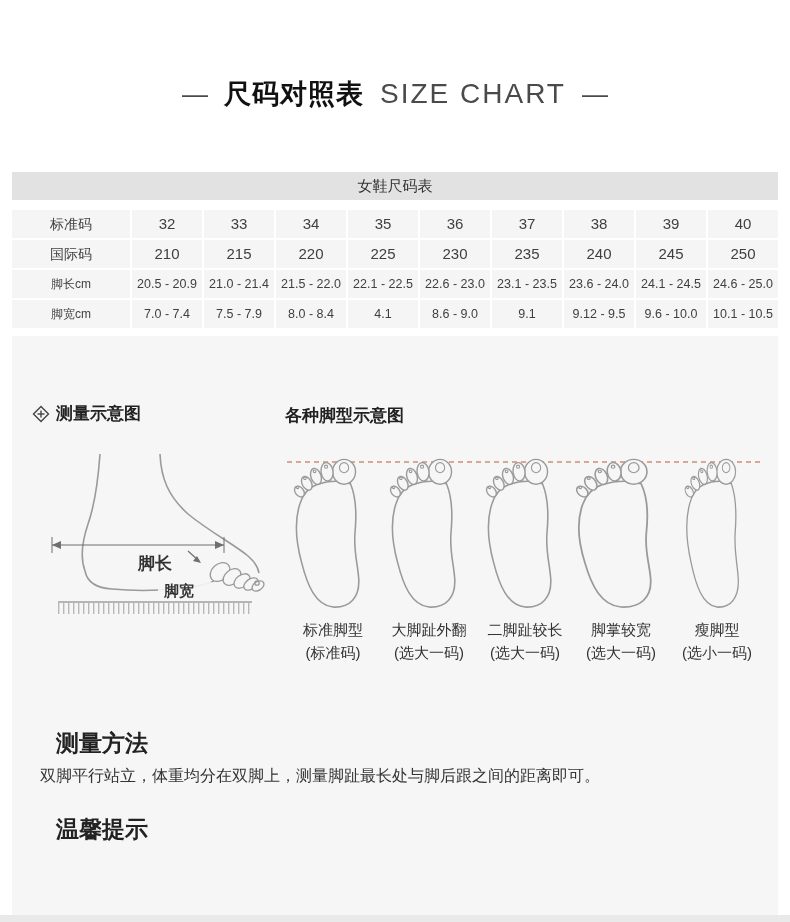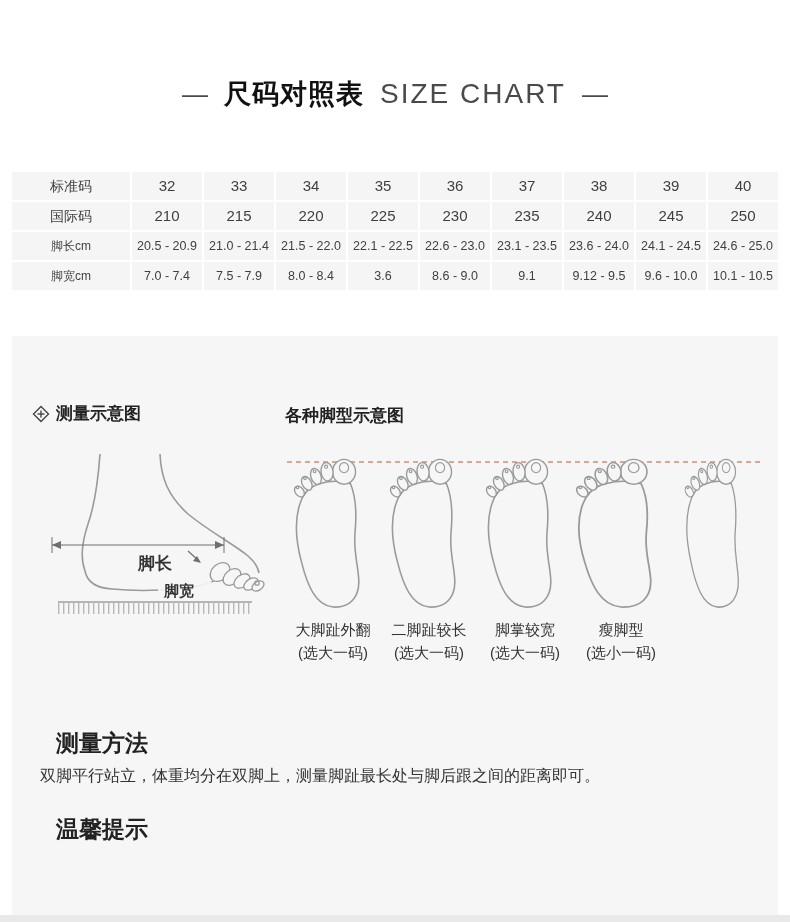--- a/index.html
+++ b/index.html
@@ -73,20 +73,21 @@
 <body>
 
 <div class="title-row">
   <span class="title-dash">—</span>
   <span class="title-cn">尺码对照表</span>
   <span class="title-en">SIZE CHART</span>
   <span class="title-dash">—</span>
 </div>
 
 <div class="table-wrap">
+  <div class="tbl-caption">女鞋尺码表</div>
 
   <div class="t-row">
     <div class="t-cell lbl">标准码</div>
     <div class="t-cell">32</div>
     <div class="t-cell">33</div>
     <div class="t-cell">34</div>
     <div class="t-cell">35</div>
     <div class="t-cell">36</div>
     <div class="t-cell">37</div>
     <div class="t-cell">38</div>
@@ -118,21 +119,21 @@
     <div class="t-cell">23.6 - 24.0</div>
     <div class="t-cell">24.1 - 24.5</div>
     <div class="t-cell">24.6 - 25.0</div>
   </div>
 
   <div class="t-row small">
     <div class="t-cell lbl">脚宽cm</div>
     <div class="t-cell">7.0 - 7.4</div>
     <div class="t-cell">7.5 - 7.9</div>
     <div class="t-cell">8.0 - 8.4</div>
-    <div class="t-cell">3.6</div>
+    <div class="t-cell">4.1</div>
     <div class="t-cell">8.6 - 9.0</div>
     <div class="t-cell">9.1</div>
     <div class="t-cell">9.12 - 9.5</div>
     <div class="t-cell">9.6 - 10.0</div>
     <div class="t-cell">10.1 - 10.5</div>
   </div>
 </div>
 
 <div class="panel">
 
@@ -211,20 +212,24 @@
     <line x1="2" y1="16" x2="478" y2="16" stroke="#cf8f72" stroke-width="1.5" stroke-dasharray="5 4"></line>
     <use href="#foot" transform="translate(2,12) scale(0.92,0.92)"></use>
     <use href="#foot" transform="translate(98,12) scale(0.92,0.92)"></use>
     <use href="#foot" transform="translate(194,12) scale(0.92,0.92)"></use>
     <use href="#foot" transform="translate(283,12) scale(1.06,0.92)"></use>
     <use href="#foot" transform="translate(394,12) scale(0.76,0.92)"></use>
   </svg>
 
   <div class="foot-labels">
     <div class="foot-label">
+      <div>标准脚型</div>
+      <div>(标准码)</div>
+    </div>
+    <div class="foot-label">
       <div>大脚趾外翻</div>
       <div>(选大一码)</div>
     </div>
     <div class="foot-label">
       <div>二脚趾较长</div>
       <div>(选大一码)</div>
     </div>
     <div class="foot-label">
       <div>脚掌较宽</div>
       <div>(选大一码)</div>

